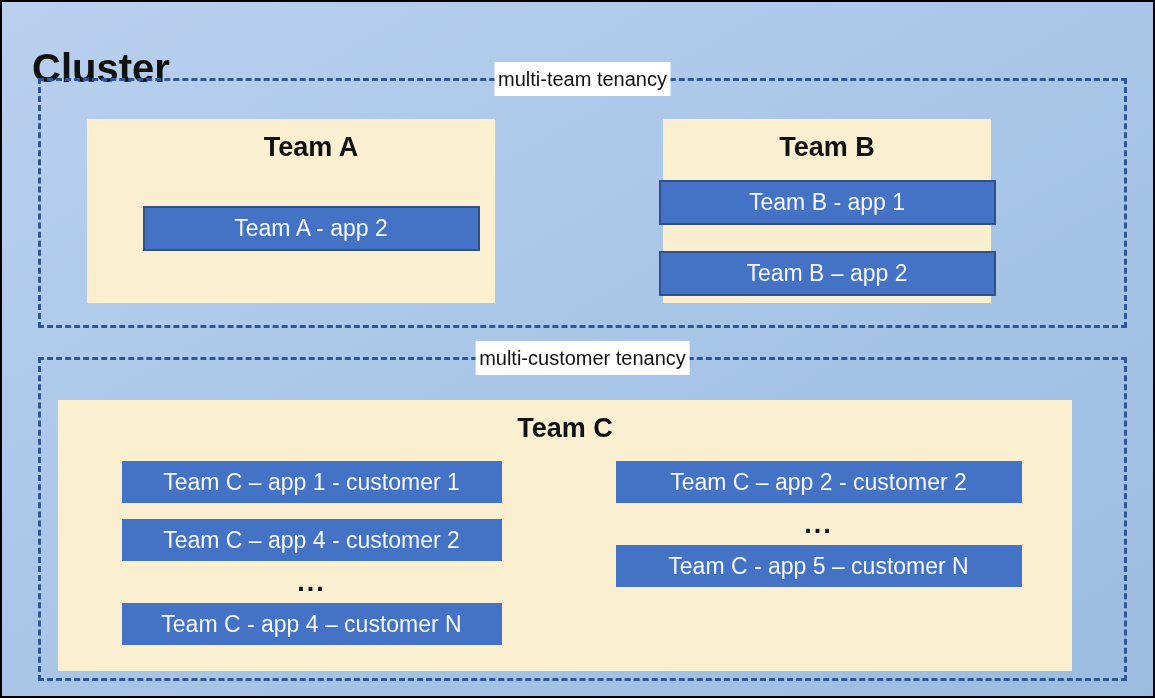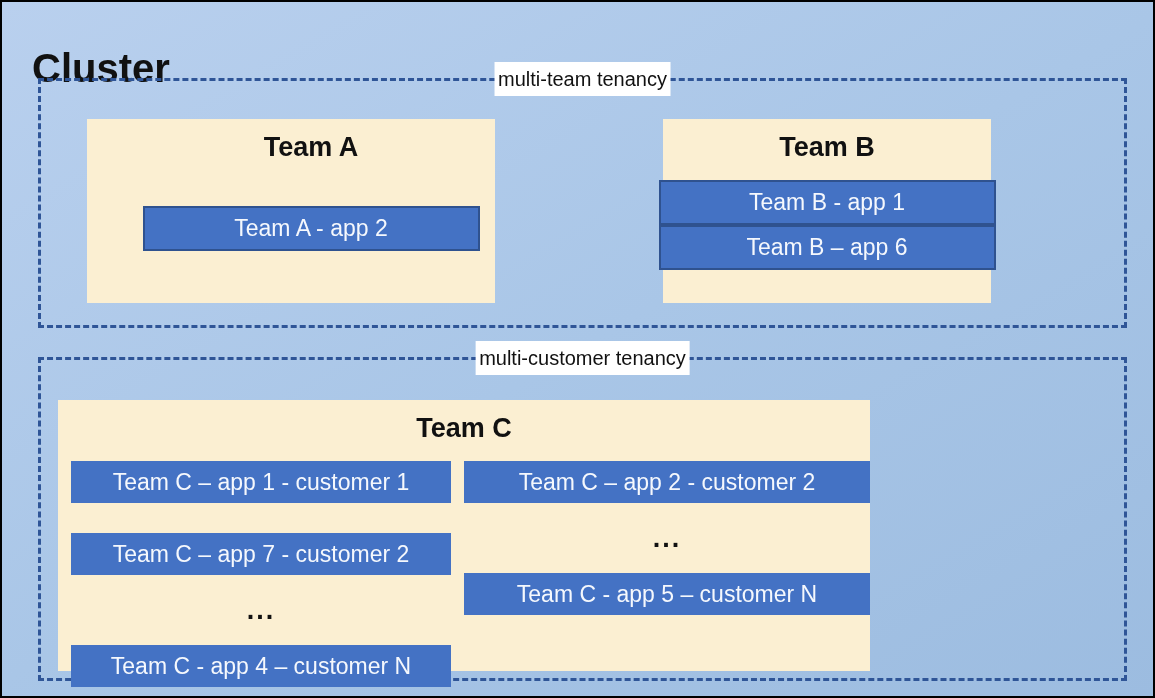--- a/index.html
+++ b/index.html
@@ -52,21 +52,21 @@
   .team {
     position: absolute;
     background: var(--team-fill, #FBEFD2);
     display: flex;
     flex-direction: column;
     align-items: center;
     box-sizing: border-box;
   }
   .team-a { left: 46px;  top: 38px; width: 408px;  height: 184px; padding-left: 40px; }
   .team-b { left: 622px; top: 38px; width: 328px;  height: 184px; }
-  .team-c { left: 17px;  top: 40px; width: 812px; height: 271px; }
+  .team-c { left: 17px;  top: 40px; width: 1014px; height: 271px; }
 
   .team-title {
     margin-top: 13px;
     font-size: 27px;
     font-weight: bold;
     color: var(--text, #111111);
     line-height: 1.15;
   }
 
   .app {
@@ -84,36 +84,36 @@
   .team-b .app {
     width: 337px;
     height: 45px;
     border: 2px solid var(--app-border, #2F528F);
   }
   .team-a .app { margin-top: 43px; }
 
   .apps-stack {
     display: flex;
     flex-direction: column;
-    gap: 0;
+    gap: 26px;
     margin-top: 17px;
     align-items: center;
   }
 
   .columns {
     display: grid;
     grid-template-columns: 1fr 1fr;
     width: 100%;
     margin-top: 17px;
   }
   .col {
     display: flex;
     flex-direction: column;
     align-items: center;
-    gap: 30px;
+    gap: 16px;
   }
   .team-c .app { height: 42px; border: none; }
   .col-1 .app { width: 380px; }
   .col-2 .app { width: 406px; }
 
   .ellipsis {
     font-size: 27px;
     font-weight: bold;
     color: var(--text, #111111);
     line-height: 12px;
@@ -133,36 +133,36 @@
 
     <div class="team team-a">
       <div class="team-title">Team A</div>
       <div class="app">Team A - app 2</div>
     </div>
 
     <div class="team team-b">
       <div class="team-title">Team B</div>
       <div class="apps-stack">
         <div class="app">Team B - app 1</div>
-        <div class="app">Team B – app 6</div>
+        <div class="app">Team B – app 2</div>
       </div>
     </div>
   </div>
 
   <div class="tenancy tenancy-multi-customer">
     <div class="tenancy-label">multi-customer tenancy</div>
 
     <div class="team team-c">
       <div class="team-title">Team C</div>
 
       <div class="columns">
 
         <div class="col col-1">
           <div class="app">Team C – app 1 - customer 1</div>
-          <div class="app">Team C – app 7 - customer 2</div>
+          <div class="app">Team C – app 4 - customer 2</div>
           <div class="ellipsis">...</div>
           <div class="app">Team C - app 4 – customer N</div>
         </div>
 
         <div class="col col-2">
           <div class="app">Team C – app 2 - customer 2</div>
           <div class="ellipsis">...</div>
           <div class="app">Team C - app 5 – customer N</div>
         </div>
 

